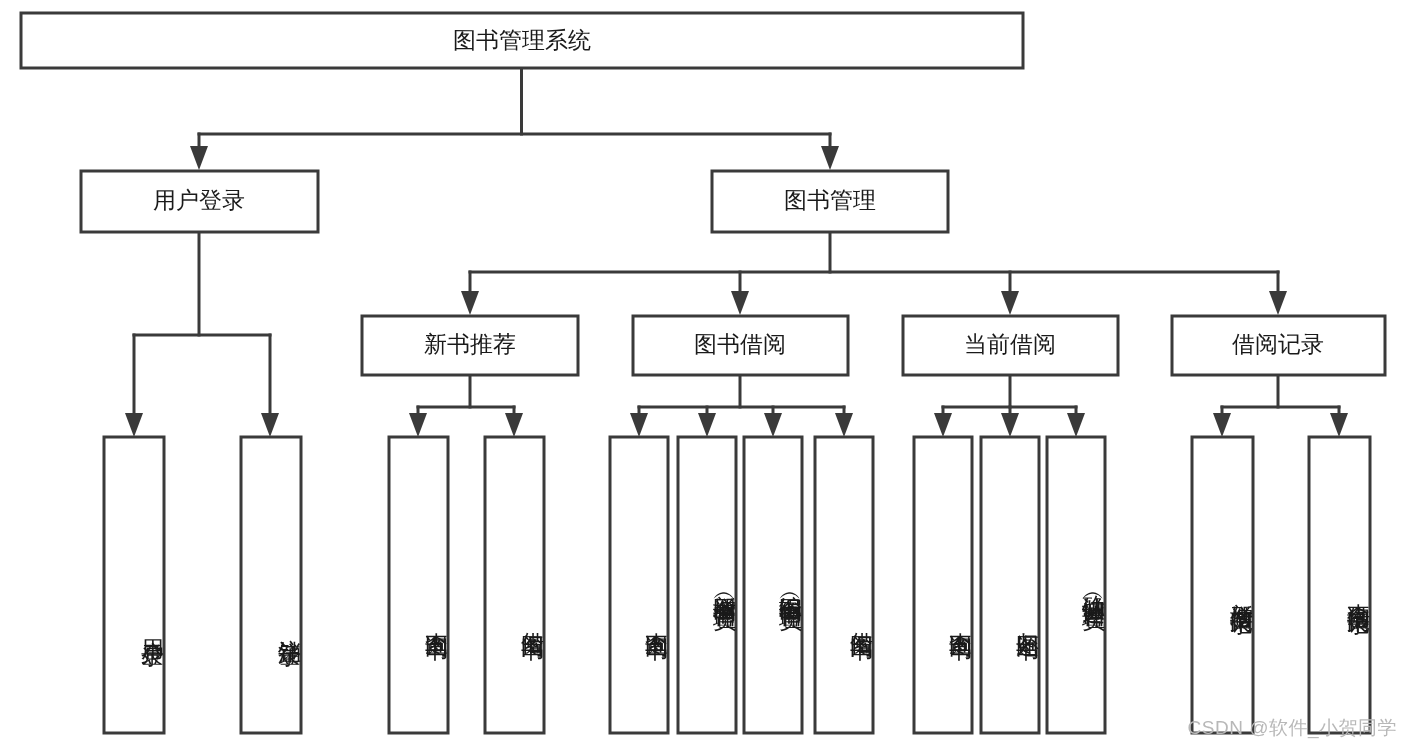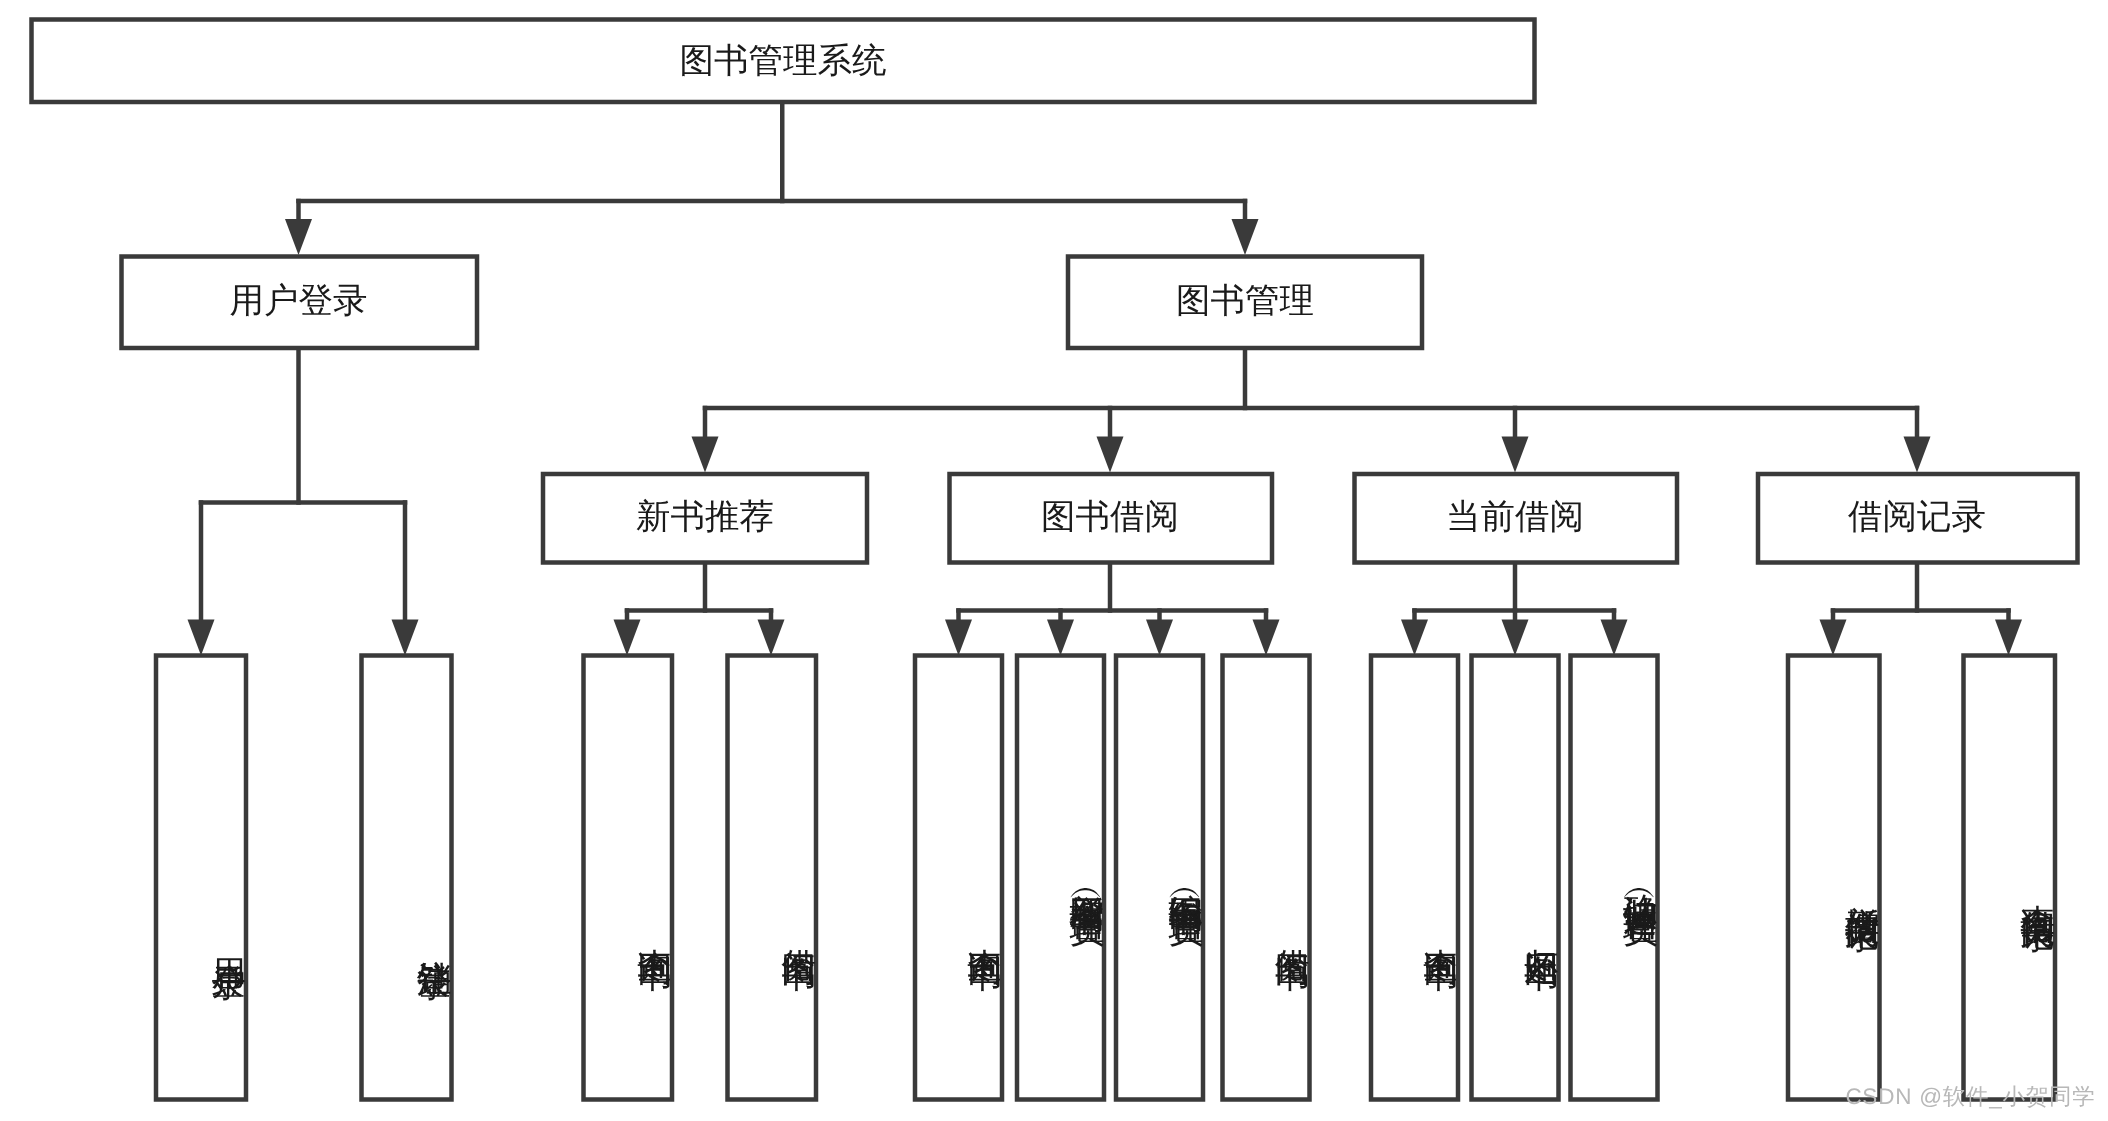--- a/index.html
+++ b/index.html
@@ -62,21 +62,21 @@
     justify-content: center;
     line-height: 1;
     white-space: nowrap;
     pointer-events: none;
   }
   .watermark {
     position: absolute;
     right: 8px;
     bottom: 6px;
     font-family: "Liberation Sans", "DejaVu Sans", sans-serif;
-    font-size: 15px;
+    font-size: 19px;
     color: #b8b8b8;
     white-space: nowrap;
     letter-spacing: 0.5px;
   }
 </style>
 </head>
 <body>
 
 <div id="diagram-root">
 

